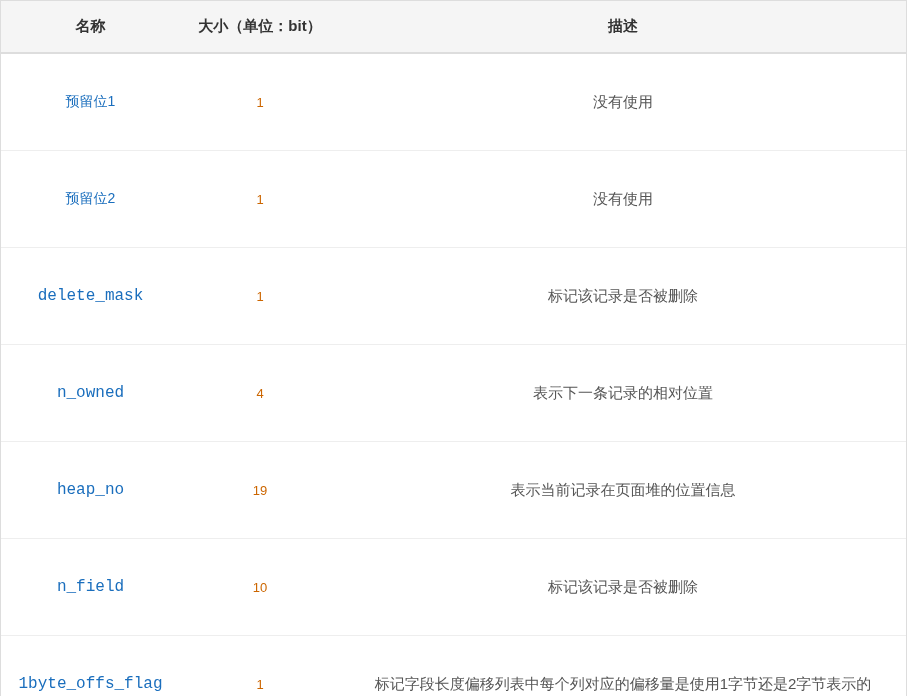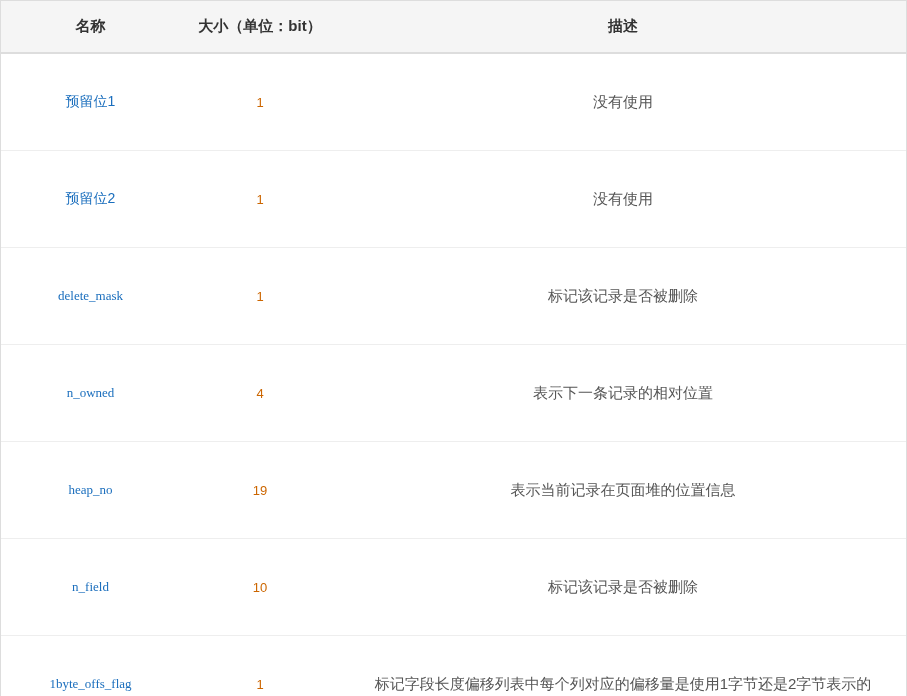--- a/index.html
+++ b/index.html
@@ -48,22 +48,22 @@
 
     tbody td {
       padding: 36px 10px;
       text-align: center;
       vertical-align: middle;
     }
 
     .col-name {
       width: 179px;
       color: #1a6ebd;
-      font-family: Liberation Serif, serif;
-      font-size: 13px;
+      font-family: Liberation Mono, monospace;
+      font-size: 16px;
     }
 
     .col-size {
       width: 160px;
       color: #cc6600;
       font-size: 13px;
     }
 
     .col-desc {
       color: #555;

